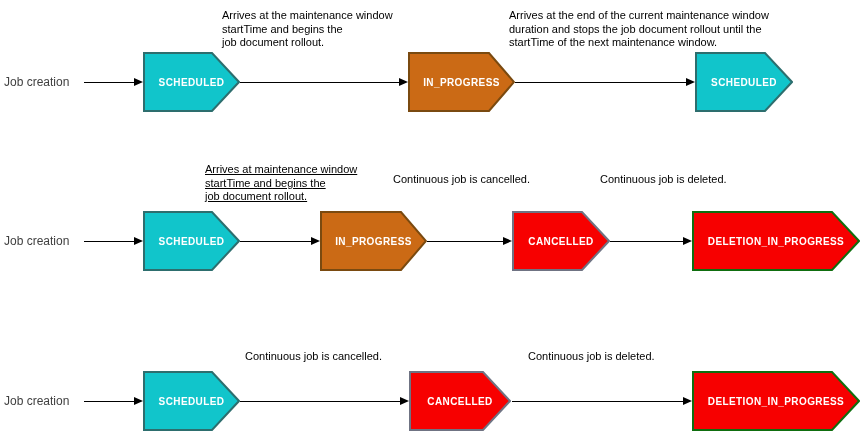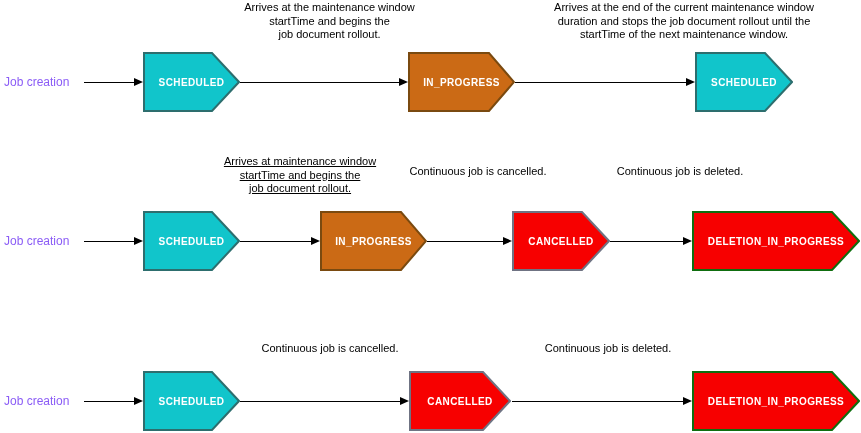--- a/index.html
+++ b/index.html
@@ -2,24 +2,24 @@
 <html><head>
 <meta charset="utf-8">
 <style>
   html,body { margin:0; padding:0; background:#ffffff; }
   .canvas {
     position:relative; width:861px; height:433px; background:#ffffff;
     font-family:"Liberation Sans", sans-serif; overflow:hidden;
   }
   .annotation {
     position:absolute; font-size:11px; line-height:13.5px; color:#000;
-    white-space:pre-line; text-align:center;
+    white-space:pre-line; text-align:left;margin-top:8px;
   }
   .row-label {
-    position:absolute; font-size:12px; line-height:14px; color:#8b5cf6;
+    position:absolute; font-size:12px; line-height:14px; color:#404040;
   }
   .state { position:absolute; height:60px; }
   .state svg { position:absolute; left:0; top:0; display:block; }
   .state-label {
     position:absolute; left:0; top:0; right:0; bottom:0;
     display:flex; align-items:center; justify-content:center;
     font-size:10px; font-weight:bold; color:#ffffff; letter-spacing:0.4px;
     white-space:nowrap;
   }
   .arrow { position:absolute; height:12px; }
@@ -30,21 +30,21 @@
   }
 </style>
 </head>
 <body>
 
 <div class="canvas">
 
   <div class="annotation" style="left:222px; top:1px; width:215px;">Arrives at the maintenance window
 startTime and begins the
 job document rollout.</div>
-  <div class="annotation" style="left:534px; top:1px; width:300px;">Arrives at the end of the current maintenance window
+  <div class="annotation" style="left:509px; top:1px; width:300px;">Arrives at the end of the current maintenance window
 duration and stops the job document rollout until the
 startTime of the next maintenance window.</div>
 
   <div class="row-label" style="left:4px; top:75px;">Job creation</div>
 
   <div class="arrow" style="left:84px; top:76px; width:59px;">
     <span class="line"></span>
     <span class="head"></span>
   </div>
 

